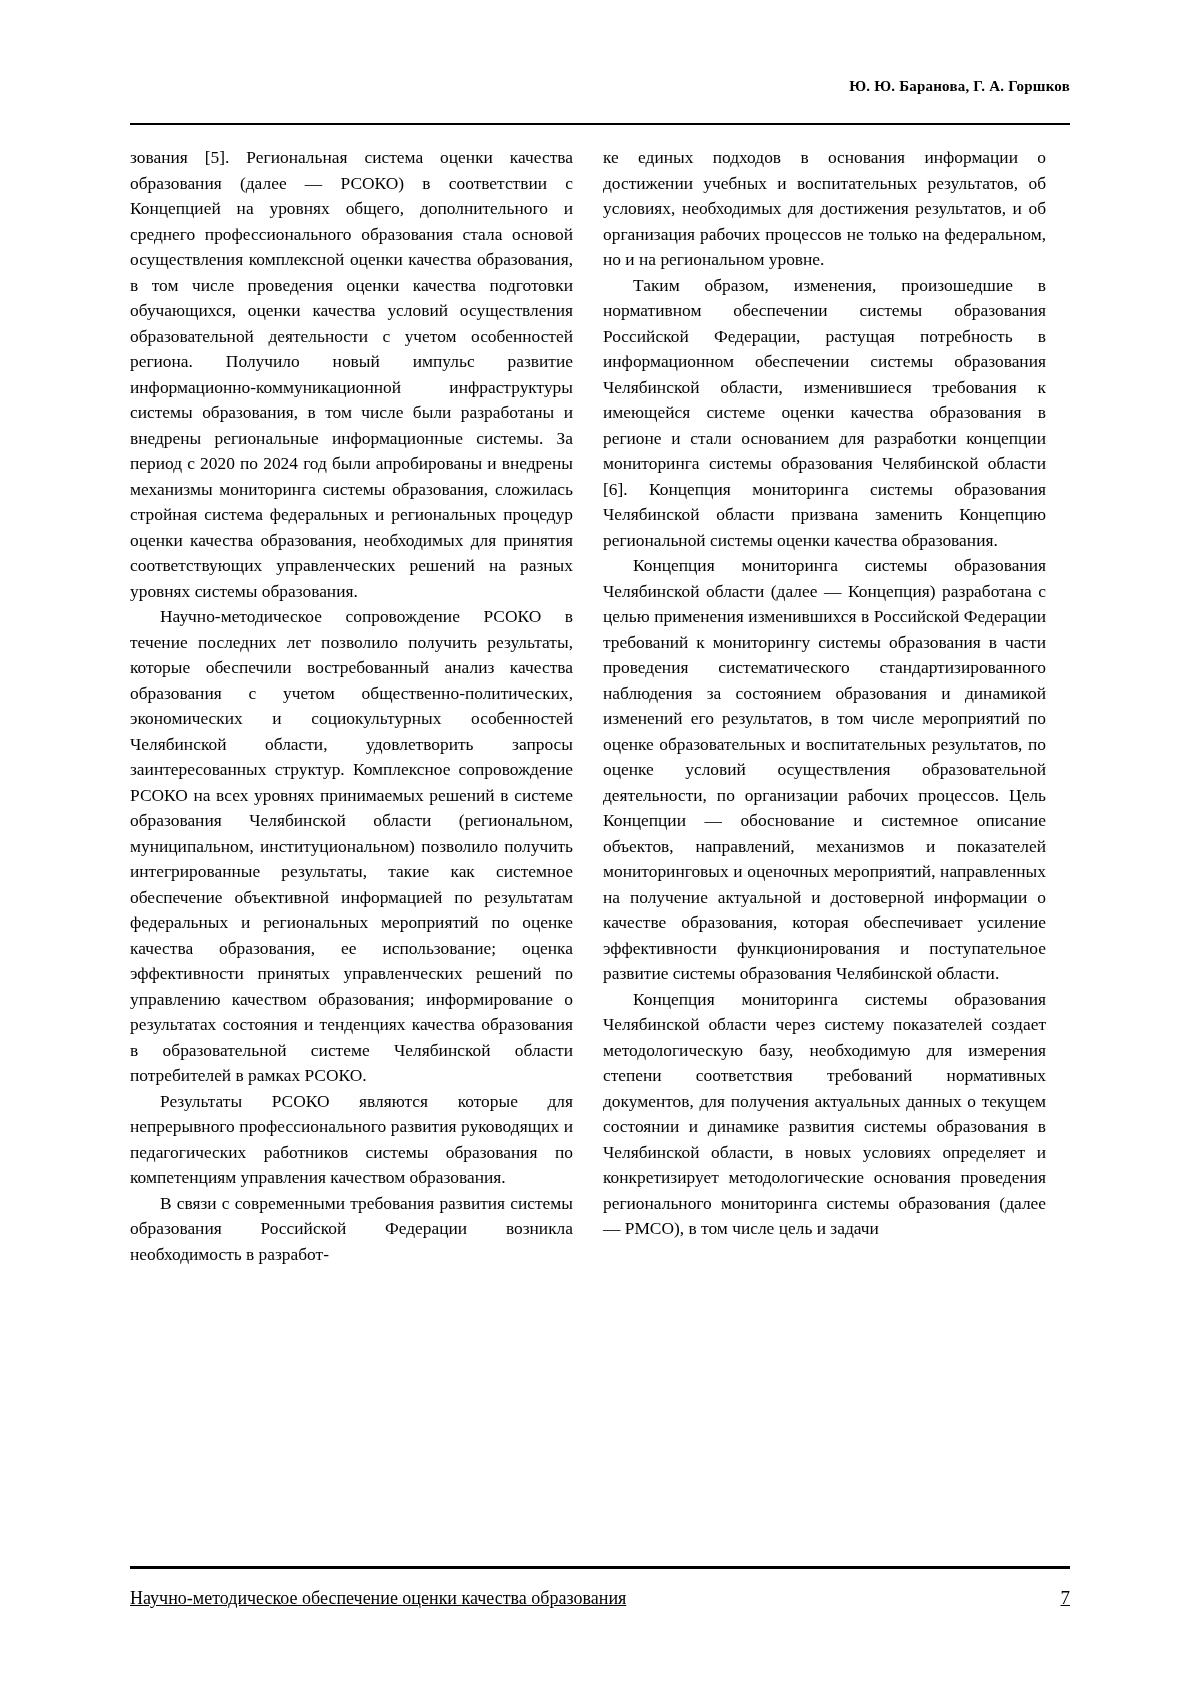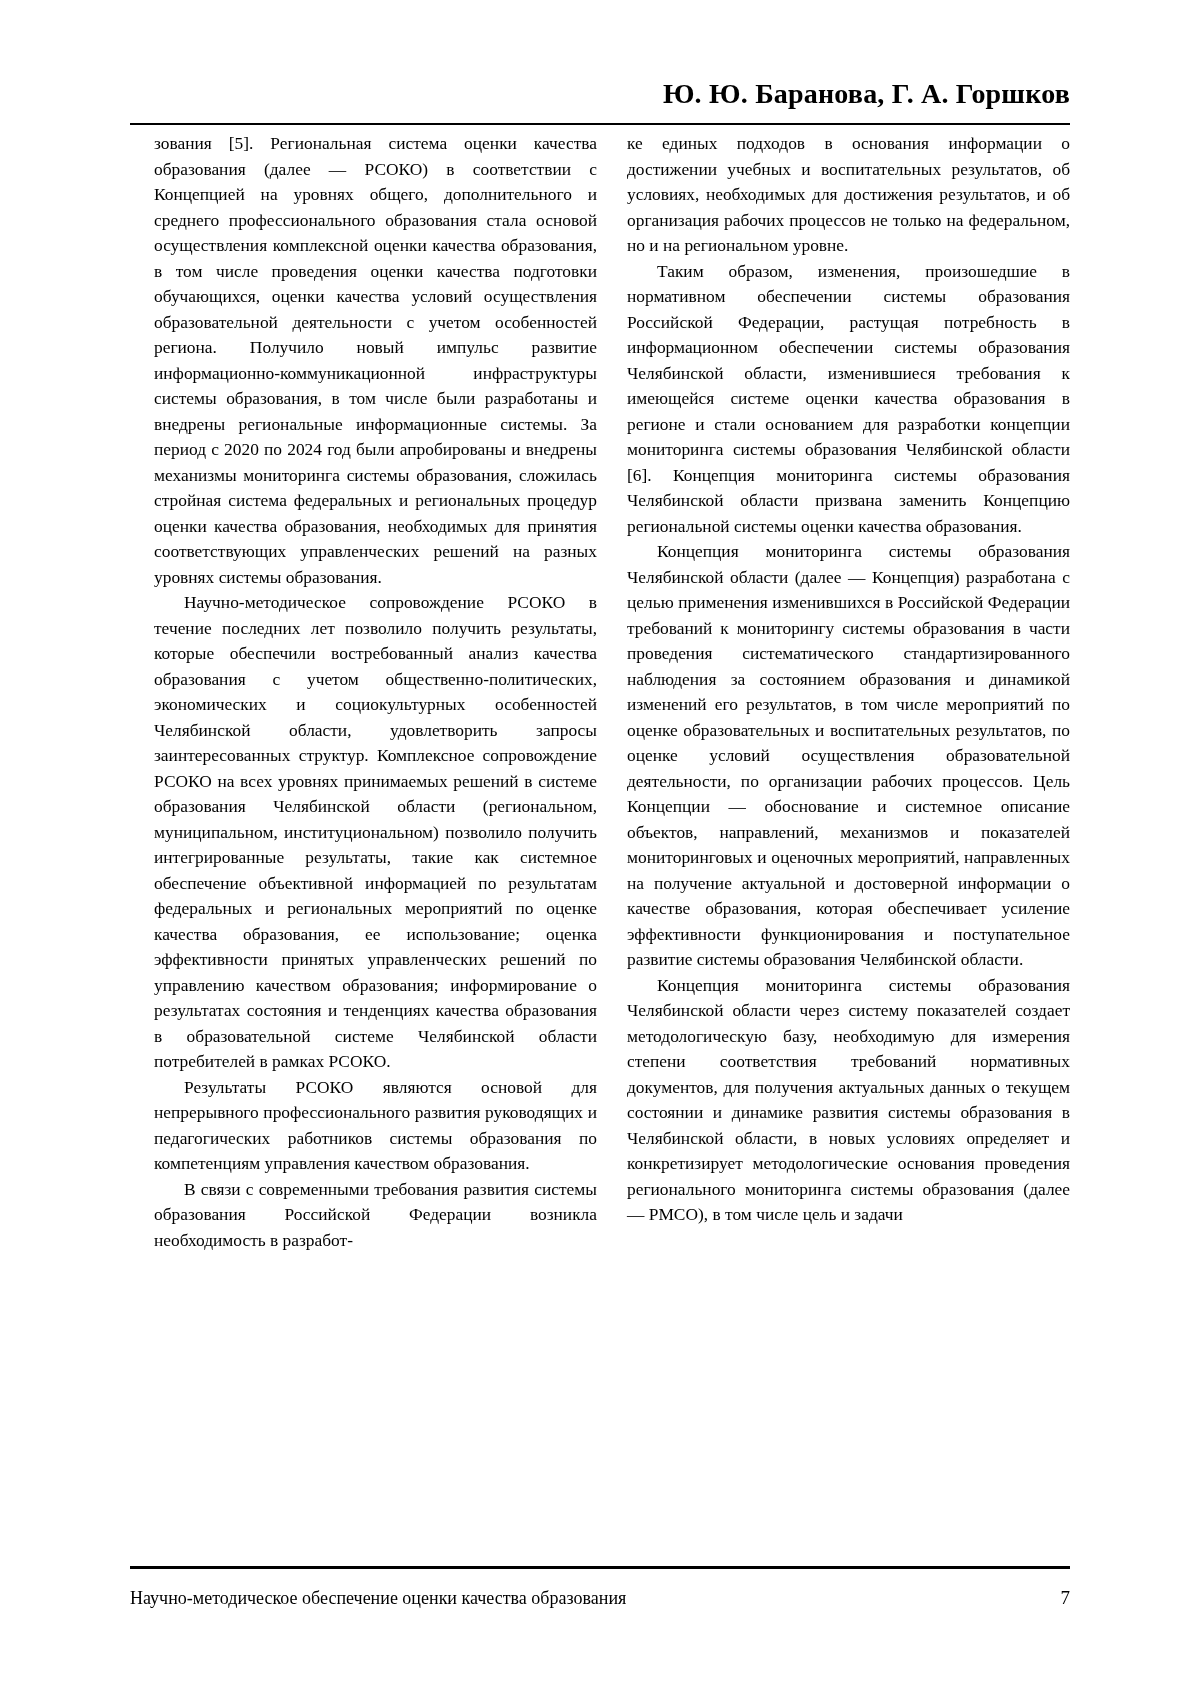--- a/index.html
+++ b/index.html
@@ -16,41 +16,40 @@
     box-sizing: border-box;
     font-family: "Liberation Serif", "DejaVu Serif", serif;
     color: #000000;
   }
   .header {
     position: absolute;
     top: 78px;
     left: 130px;
     width: 940px;
     text-align: right;
-    font-size: 28px;
+    font-size: 15px;
     font-weight: bold;
     letter-spacing: 0.2px;
   }
   .header-rule {
     position: absolute;
     top: 123px;
     left: 130px;
     width: 940px;
     height: 1.5px;
     background: #000000;
   }
   .columns {
     position: absolute;
-    top: 131px;
+    top: 145px;
     left: 130px;
     width: 940px;
     height: 1262px;
     display: flex;
     gap: 30px;
-    justify-content: flex-end;
   }
   .col {
     width: 443px;
     font-size: 17.4px;
     line-height: 1.465;
     text-align: justify;
     text-justify: inter-word;
     hyphens: manual;
   }
   .col p {
@@ -70,20 +69,21 @@
   }
   .footer {
     position: absolute;
     bottom: 88px;
     left: 130px;
     width: 940px;
     display: flex;
     justify-content: space-between;
     align-items: baseline;
     font-size: 18px;
+    text-decoration: underline;
   }
   .footer-title {
     font-family: "Liberation Serif", "DejaVu Serif", serif;
   }
   .footer-page {
     font-size: 19px;
   }
 </style>
 </head>
 <body>
@@ -91,21 +91,21 @@
 <div class="page">
 
   <div class="header">Ю. Ю. Баранова, Г. А. Горшков</div>
   <div class="header-rule"></div>
 
   <div class="columns">
 
     <div class="col">
       <p class="noindent">зования [5]. Региональная система оценки качества образования (далее — РСОКО) в соответствии с Концепцией на уровнях общего, дополнительного и среднего профессионального образования стала основой осуществления комплексной оценки качества образования, в том числе проведения оценки качества подготовки обучающихся, оценки качества условий осуществления образовательной деятельности с учетом особенностей региона. Получило новый импульс развитие информационно-коммуникационной инфраструктуры системы образования, в том числе были разработаны и внедрены региональные информационные системы. За период с 2020 по 2024 год были апробированы и внедрены механизмы мониторинга системы образования, сложилась стройная система федеральных и региональных процедур оценки качества образования, необходимых для принятия соответствующих управленческих решений на разных уровнях системы образования.</p>
       <p>Научно-методическое сопровождение РСОКО в течение последних лет позволило получить результаты, которые обеспечили востребованный анализ качества образования с учетом общественно-политических, экономических и социокультурных особенностей Челябинской области, удовлетворить запросы заинтересованных структур. Комплексное сопровождение РСОКО на всех уровнях принимаемых решений в системе образования Челябинской области (региональном, муниципальном, институциональном) позволило получить интегрированные результаты, такие как системное обеспечение объективной информацией по результатам федеральных и региональных мероприятий по оценке качества образования, ее использование; оценка эффективности принятых управленческих решений по управлению качеством образования; информирование о результатах состояния и тенденциях качества образования в образовательной системе Челябинской области потребителей в рамках РСОКО.</p>
-      <p>Результаты РСОКО являются основой для непрерывного профессионального развития руководящих и педагогических работников системы образования по компетенциям управления качеством образования.</p>
+      <p>Результаты РСОКО являются которые для непрерывного профессионального развития руководящих и педагогических работников системы образования по компетенциям управления качеством образования.</p>
       <p>В связи с современными требования развития системы образования Российской Федерации возникла необходимость в разработ-</p>
     </div>
 
     <div class="col">
       <p class="noindent">ке единых подходов в основания информации о достижении учебных и воспитательных результатов, об условиях, необходимых для достижения результатов, и об организация рабочих процессов не только на федеральном, но и на региональном уровне.</p>
       <p>Таким образом, изменения, произошедшие в нормативном обеспечении системы образования Российской Федерации, растущая потребность в информационном обеспечении системы образования Челябинской области, изменившиеся требования к имеющейся системе оценки качества образования в регионе и стали основанием для разработки концепции мониторинга системы образования Челябинской области [6]. Концепция мониторинга системы образования Челябинской области призвана заменить Концепцию региональной системы оценки качества образования.</p>
       <p>Концепция мониторинга системы образования Челябинской области (далее — Концепция) разработана с целью применения изменившихся в Российской Федерации требований к мониторингу системы образования в части проведения систематического стандартизированного наблюдения за состоянием образования и динамикой изменений его результатов, в том числе мероприятий по оценке образовательных и воспитательных результатов, по оценке условий осуществления образовательной деятельности, по организации рабочих процессов. Цель Концепции — обоснование и системное описание объектов, направлений, механизмов и показателей мониторинговых и оценочных мероприятий, направленных на получение актуальной и достоверной информации о качестве образования, которая обеспечивает усиление эффективности функционирования и поступательное развитие системы образования Челябинской области.</p>
       <p>Концепция мониторинга системы образования Челябинской области через систему показателей создает методологическую базу, необходимую для измерения степени соответствия требований нормативных документов, для получения актуальных данных о текущем состоянии и динамике развития системы образования в Челябинской области, в новых условиях определяет и конкретизирует методологические основания проведения регионального мониторинга системы образования (далее — РМСО), в том числе цель и задачи</p>
     </div>
 

